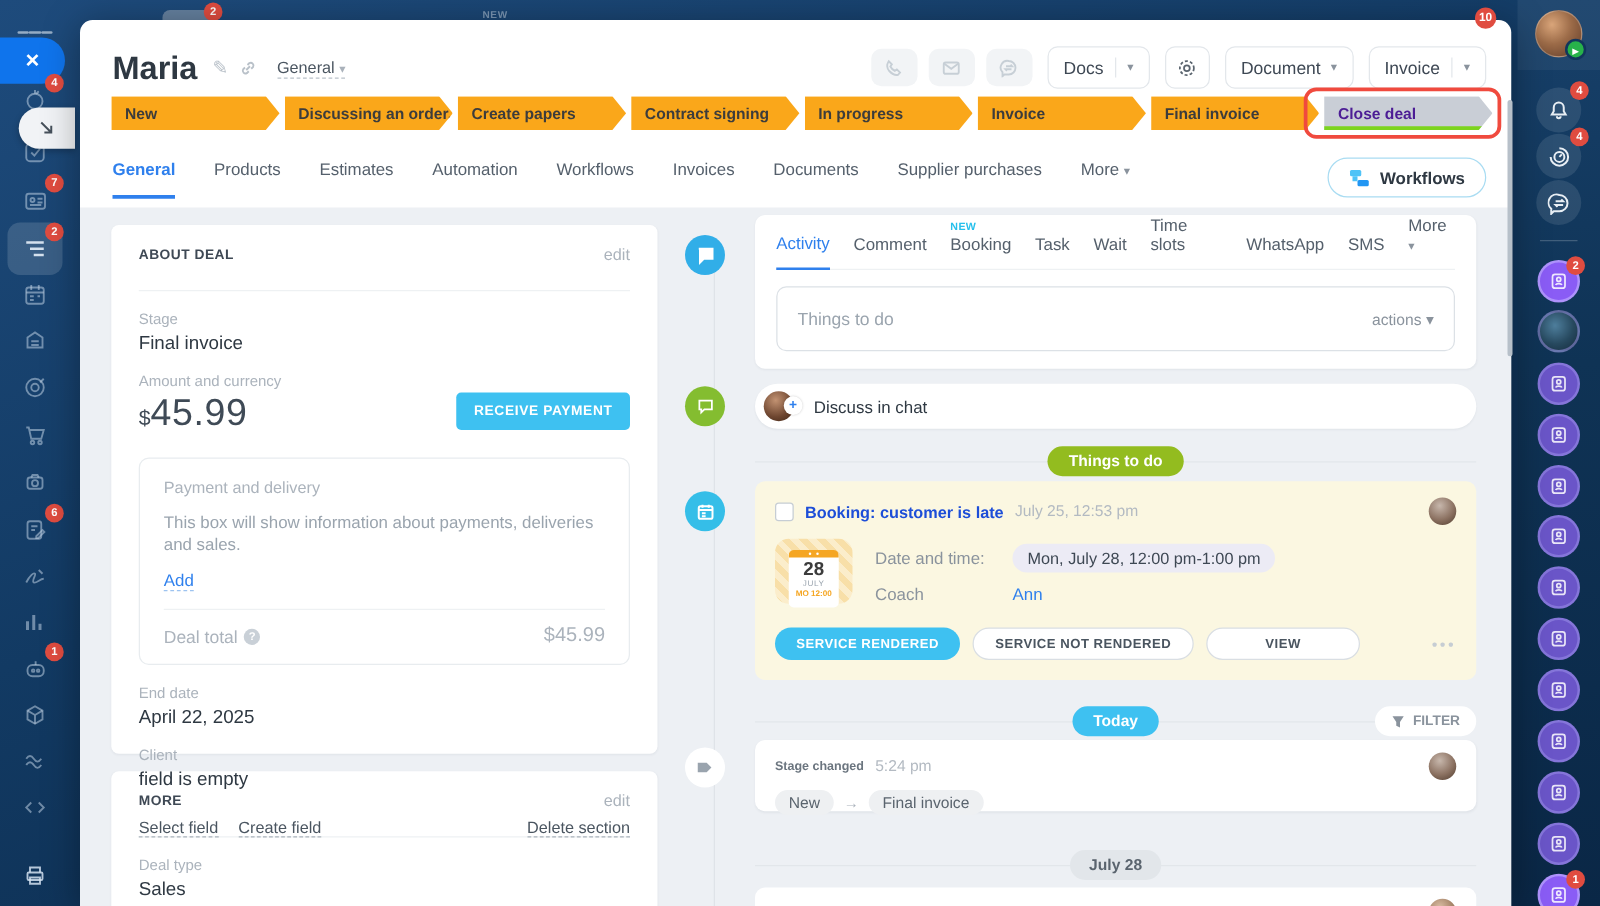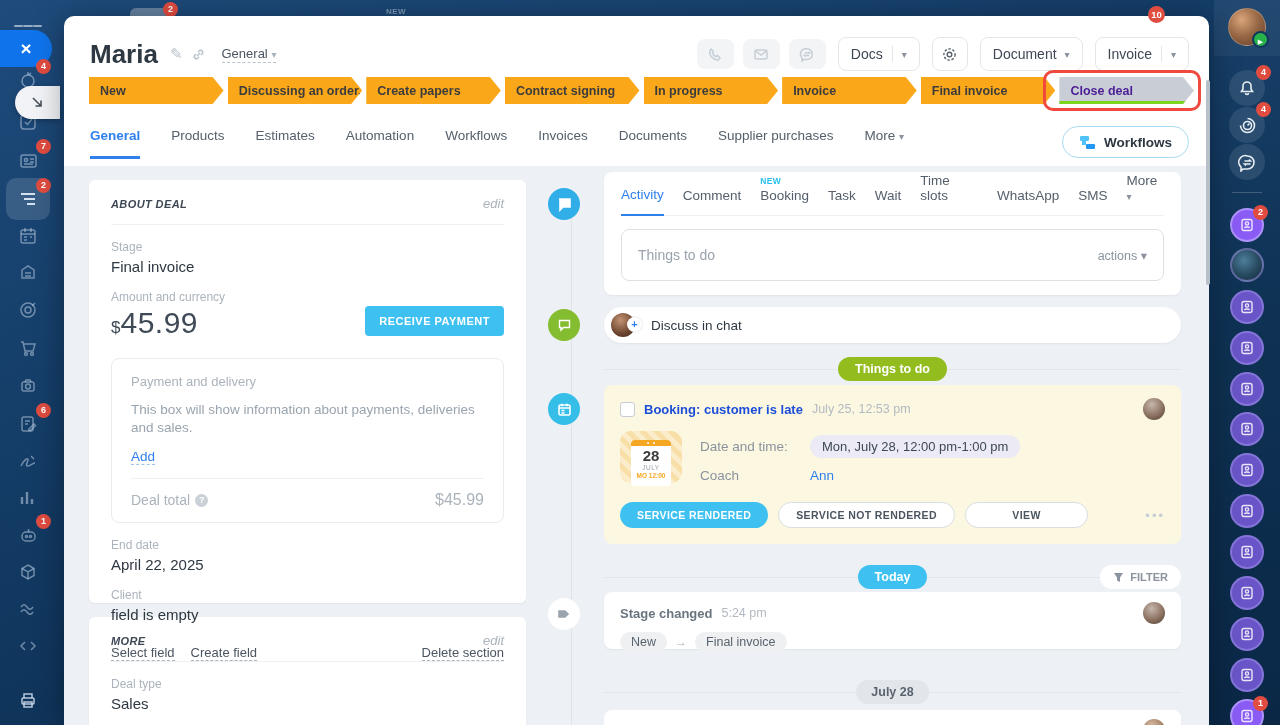--- a/index.html
+++ b/index.html
@@ -13,21 +13,21 @@
 
   
   .bg-tab { position:absolute; left:130px; top:8px; width:40px; height:10px;
     background:rgba(160,175,192,.55); border-radius:6px 6px 0 0; }
   .bg-new { position:absolute; left:386px; top:7px; font-size:8px; font-weight:bold;
     color:rgba(200,215,230,.55); letter-spacing:.5px; }
   .badge { background:#E04C40; color:#fff; border-radius:9px; font-size:9px;
     font-weight:bold; min-width:15px; height:15px; line-height:15px; text-align:center;
     padding:0 3px; display:inline-block; }
   .bg-tab .badge { position:absolute; right:-8px; top:-6px; }
-  .topbar-badge { position:absolute; left:1148px; top:6px; z-index:60; height:17px;
+  .topbar-badge { position:absolute; left:1180px; top:6px; z-index:60; height:17px;
     line-height:17px; min-width:17px; border-radius:9px; font-size:9.5px; }
 
   
   .lsb { position:absolute; left:0; top:0; width:60px; height:725px; z-index:5; }
   .lsb-item { position:absolute; left:14px; width:28px; height:28px; display:flex;
     align-items:center; justify-content:center; color:rgba(190,208,226,.55); }
   .lsb-item svg { stroke:currentColor; fill:none; stroke-width:1.5; }
   .lsb-item .badge { position:absolute; top:-7px; right:-9px; }
   .lsb-active-bg { position:absolute; left:6px; top:178px; width:44px; height:42px;
     background:rgba(255,255,255,.14); border-radius:10px; }
@@ -118,21 +118,21 @@
   
   .content { position:absolute; top:150px; left:0; right:0; bottom:0; background:#EDF0F4; }
   .timeline { position:absolute; left:507px; top:34px; bottom:0; width:1px; background:#DFE3E8; }
 
   
   .lcol { position:absolute; left:25px; top:14px; width:437px; }
   .panel { background:#fff; border-radius:6px; box-shadow:0 1px 2px rgba(40,50,60,.06);
     padding:16px 22px 18px 22px; }
   .panel + .panel { margin-top:14px; }
   .panel-head { display:flex; align-items:center; justify-content:space-between;
-    padding-bottom:13px; border-bottom:1px solid #EEF1F3;font-style:italic; }
+    padding-bottom:21px; border-bottom:1px solid #EEF1F3; }
   .panel-title { font-size:11px; font-weight:bold; letter-spacing:.4px; color:#3E4854; }
   .edit-link { font-size:13px; color:#ABB3BC; }
   .f-label { font-size:12px; color:#ABB3BC; margin-top:15px; }
   .f-value { font-size:15px; color:#2E3842; margin-top:4px; }
   .amount-row { display:flex; align-items:flex-end; justify-content:space-between; margin-top:2px; }
   .amount { color:#3F4A56; }
   .amount .cur { font-size:17px; }
   .amount .num { font-size:30px; letter-spacing:.5px; }
   .btn-cyan { background:#3EC1F1; color:#fff; border-radius:4px; font-size:11px;
     font-weight:bold; letter-spacing:.5px; padding:9px 14px; margin-bottom:4px; }
@@ -231,21 +231,21 @@
     padding:8px 17px; }
   .pbtn.solid { background:#3EC1F1; color:#fff; }
   .pbtn.ghost { background:#fff; border:1px solid #D9DEE3; color:#4A5560; }
   .pbtn.view { width:123px; }
   .dots { margin-left:auto; color:#C6CDD3; font-size:13px; letter-spacing:2px; }
 
   .stagecard { position:absolute; top:426px; left:0; width:577px; height:57px;
     background:#fff; border-radius:8px; box-shadow:0 1px 2px rgba(40,50,60,.06);
     padding:10px 16px; }
   .sc-head { display:flex; align-items:center; gap:9px; }
-  .sc-title { font-size:13px; font-weight:bold; color:#6B757F; }
+  .sc-title { font-size:10px; font-weight:bold; color:#6B757F; }
   .sc-pills { display:flex; align-items:center; gap:8px; margin-top:8px; }
   .spill { background:#EEF0F2; border-radius:12px; font-size:12.5px; color:#5A646E;
     padding:3px 11px; }
   .arrow { color:#ABB3BC; font-size:12px; }
 
   .partial-card { position:absolute; top:544px; left:0; width:577px; height:40px;
     background:#fff; border-radius:8px; padding:10px 16px; display:flex; align-items:center; }
   .partial-av { width:22px; height:22px; border-radius:50%; margin-left:auto;
     background:radial-gradient(circle at 40% 30%, #D9BCA3 0%, #9C7A5E 60%, #5E4330 100%); }
 </style>

